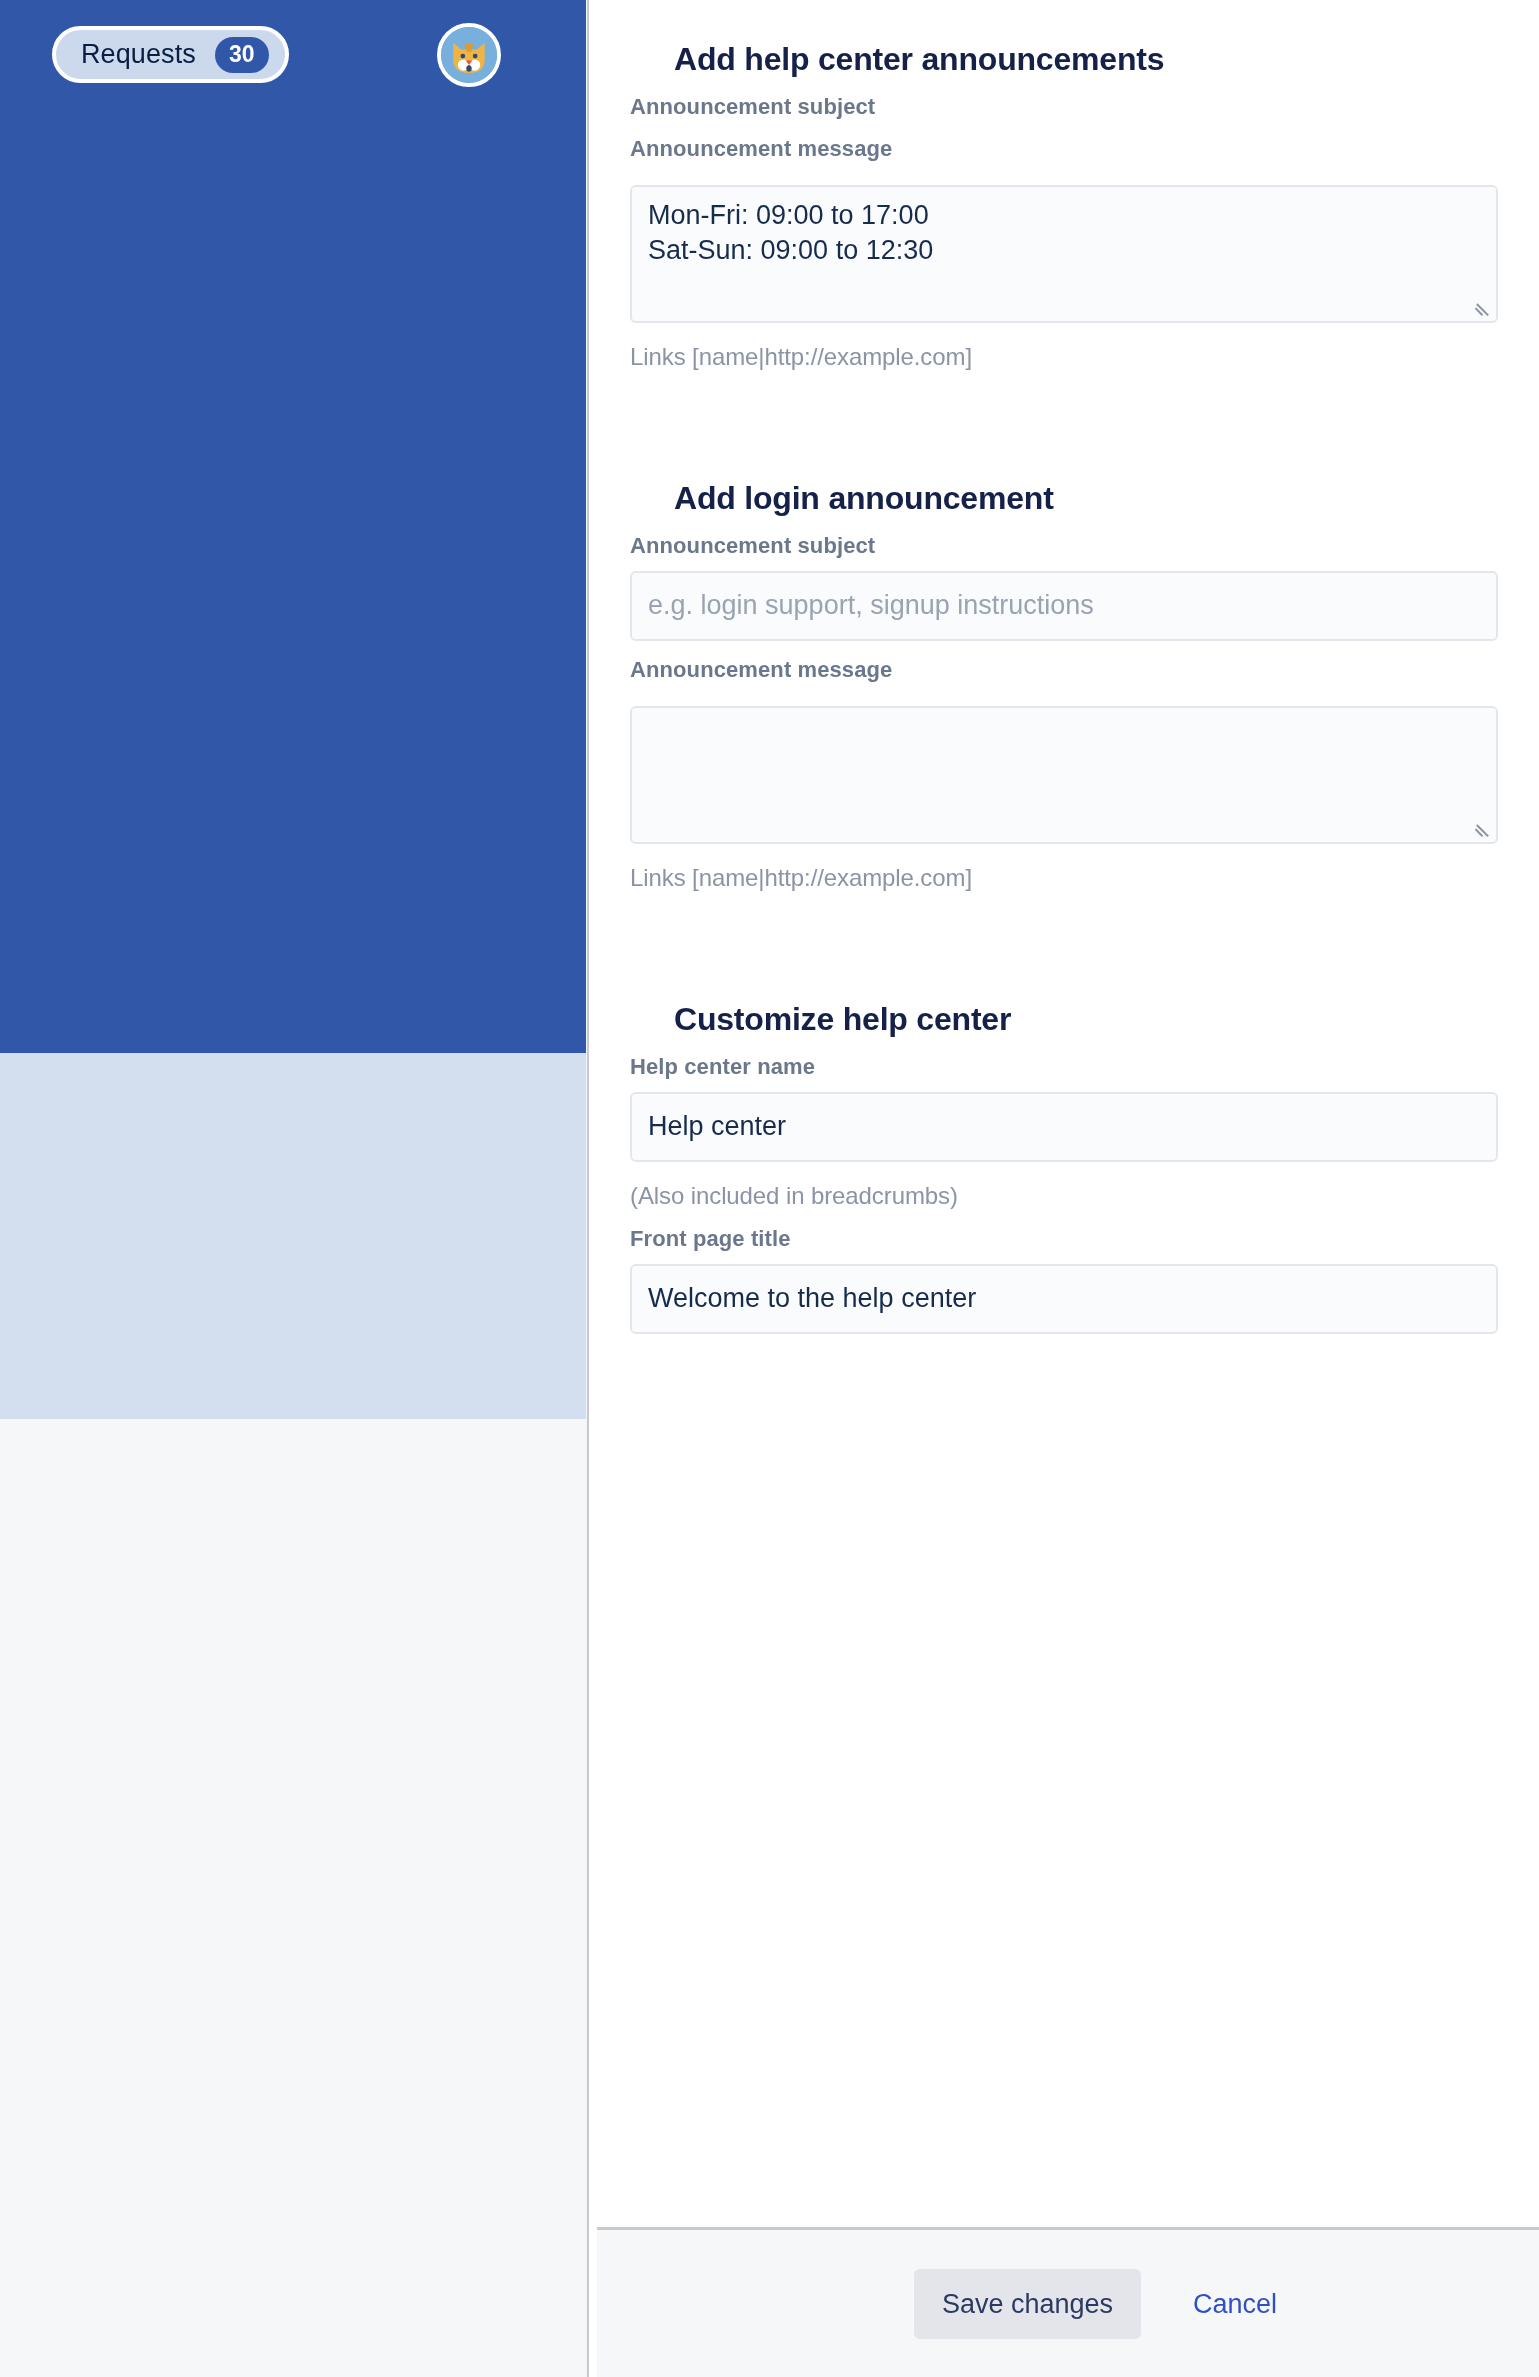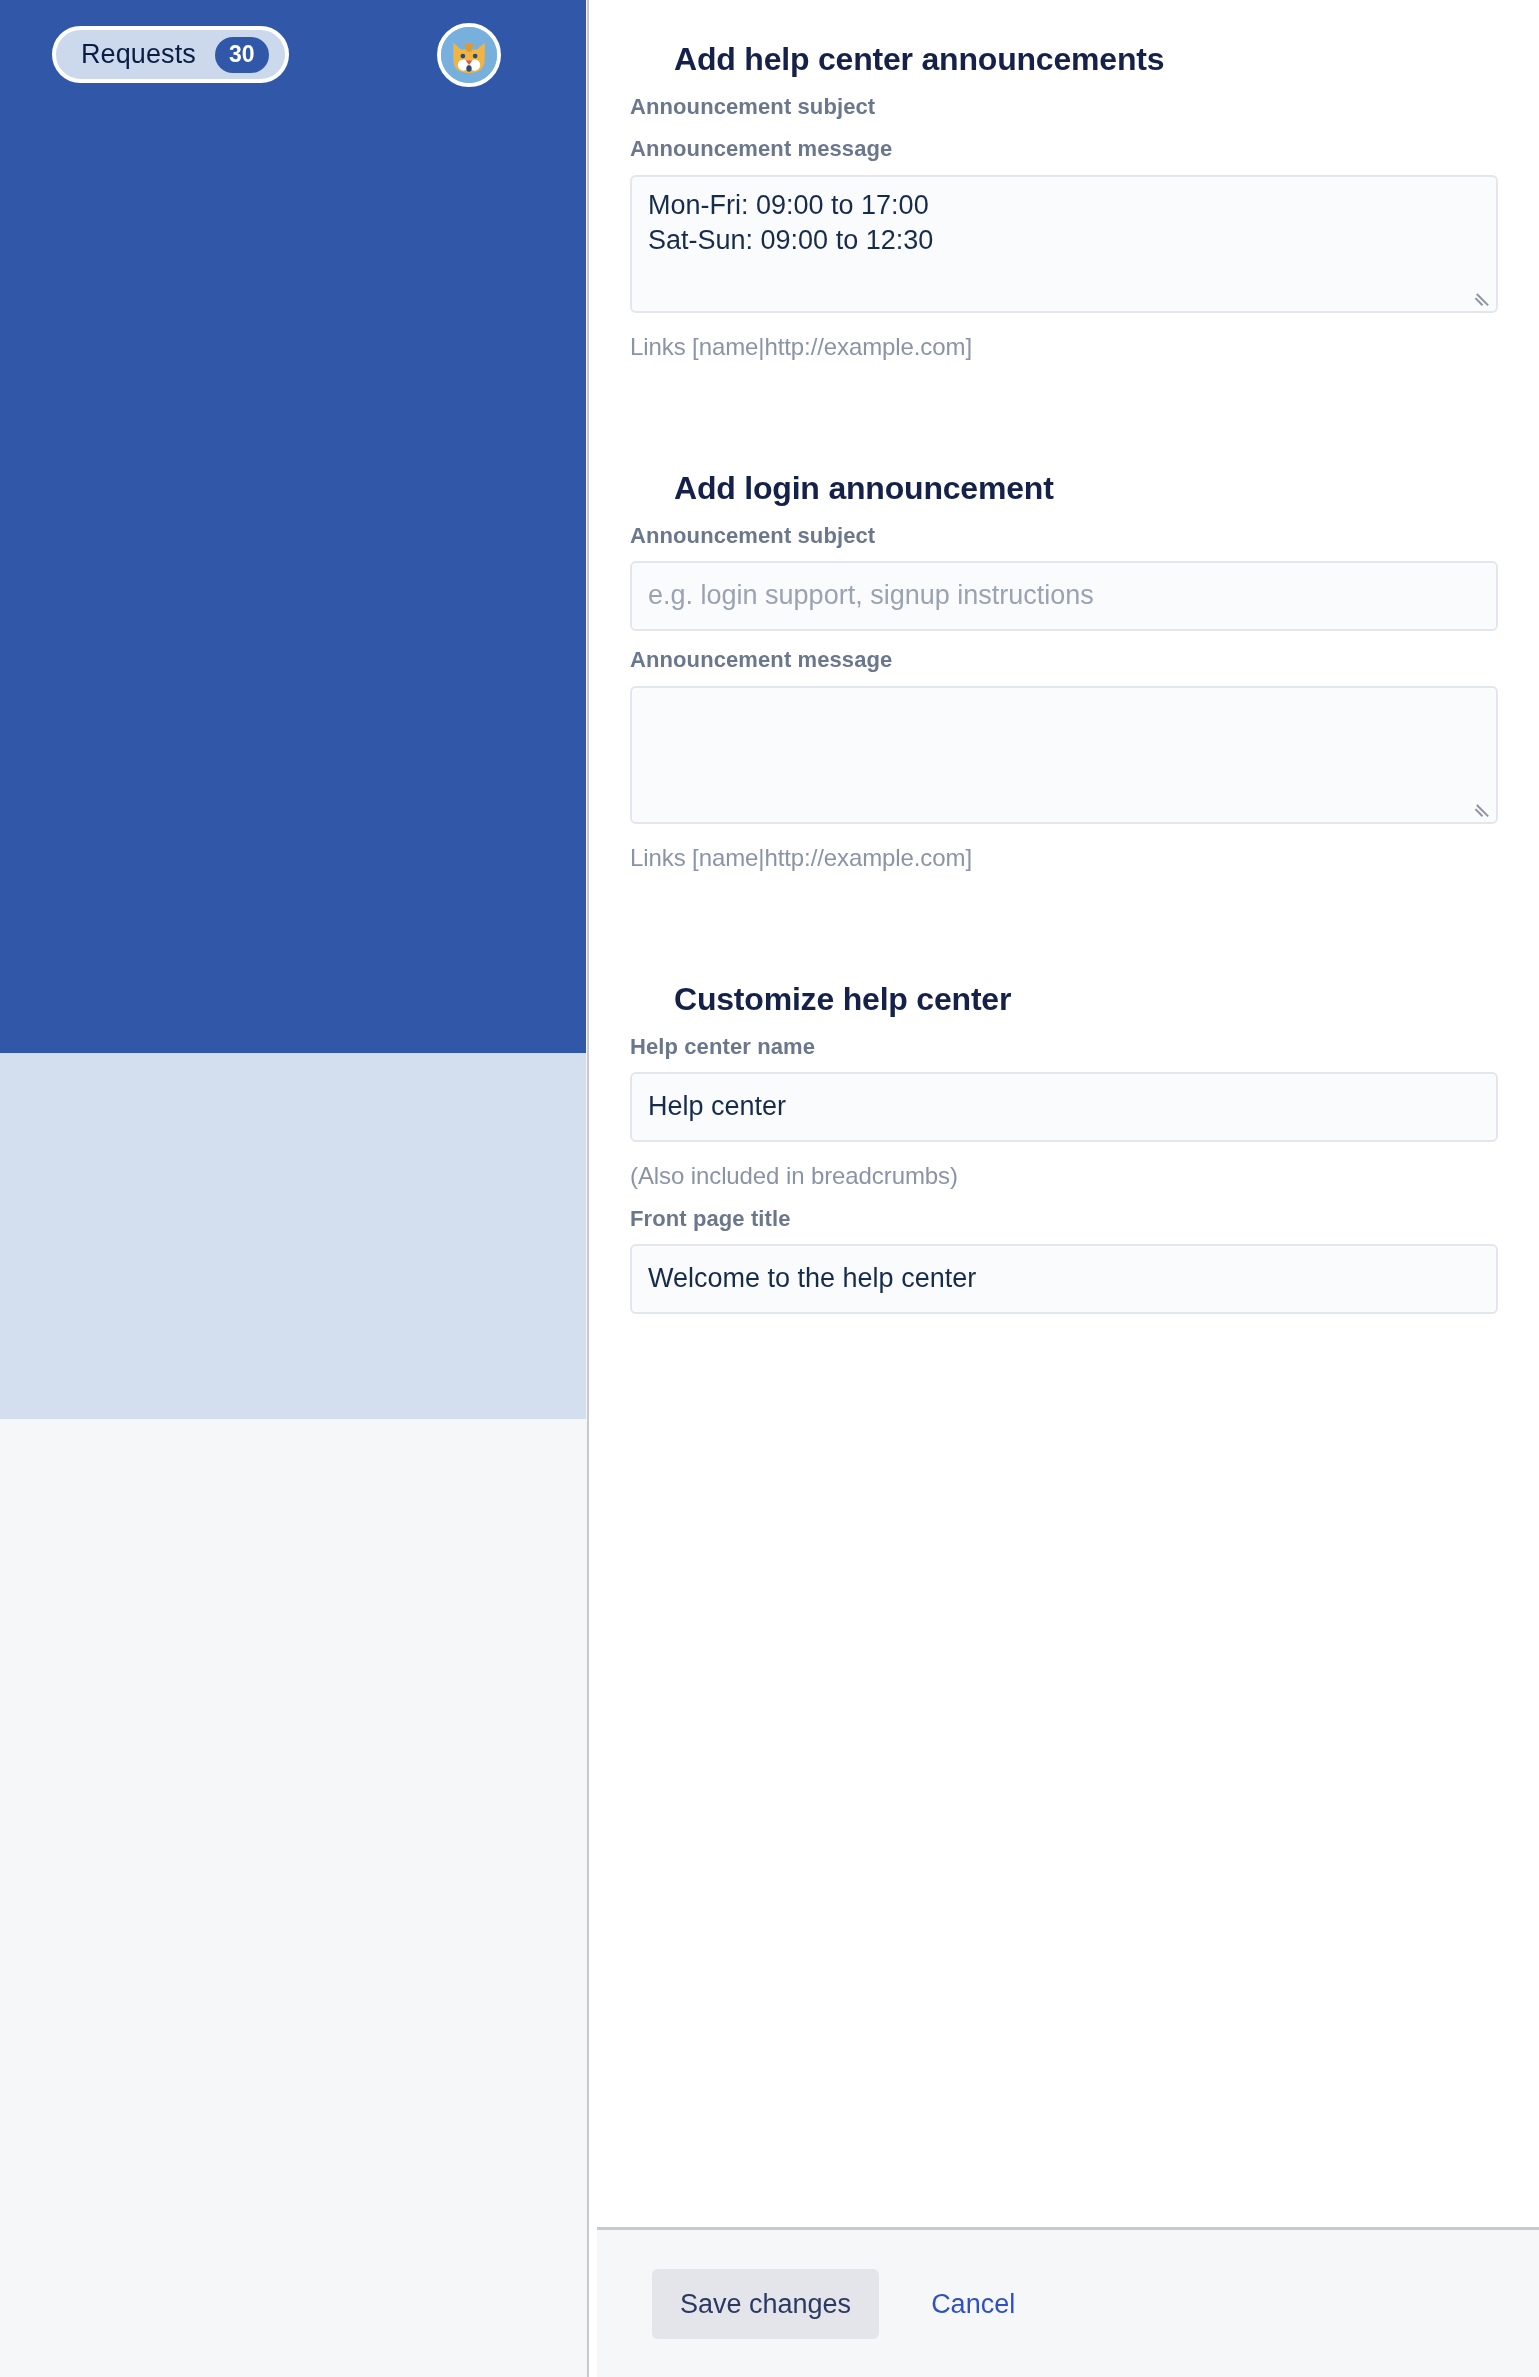--- a/index.html
+++ b/index.html
@@ -155,21 +155,21 @@
     border-radius: 5.8px;
     font-family: "Liberation Sans", sans-serif;
     font-size: 27px;
     color: #172b4d;
     outline: none;
   }
   .text-input::placeholder { color: #9aa3b2; }
 
   .textarea-wrap {
     position: relative;
-    margin-top: 13px;
+    margin-top: 23px;
   }
   .text-area {
     display: block;
     width: 100%;
     height: 138px;
     padding: 11.7px 16px;
     background: #fafbfd;
     border: 2.2px solid #e3e6ed;
     border-radius: 5.8px;
     font-family: "Liberation Sans", sans-serif;
@@ -210,20 +210,21 @@
     left: 8px;
     right: 0;
     top: 2227px;
     height: 151px;
     background: #f6f7f9;
     border-top: 3.6px solid #c7c9cc;
     display: flex;
     align-items: center;
     padding-left: 55px;
     gap: 52px;
+    justify-content: center;
   }
   #save-changes-button {
     height: 70px;
     padding: 0 28px;
     background: #e4e5ea;
     border: none;
     border-radius: 5.8px;
     font-family: "Liberation Sans", sans-serif;
     font-size: 27px;
     color: #2b3a62;

